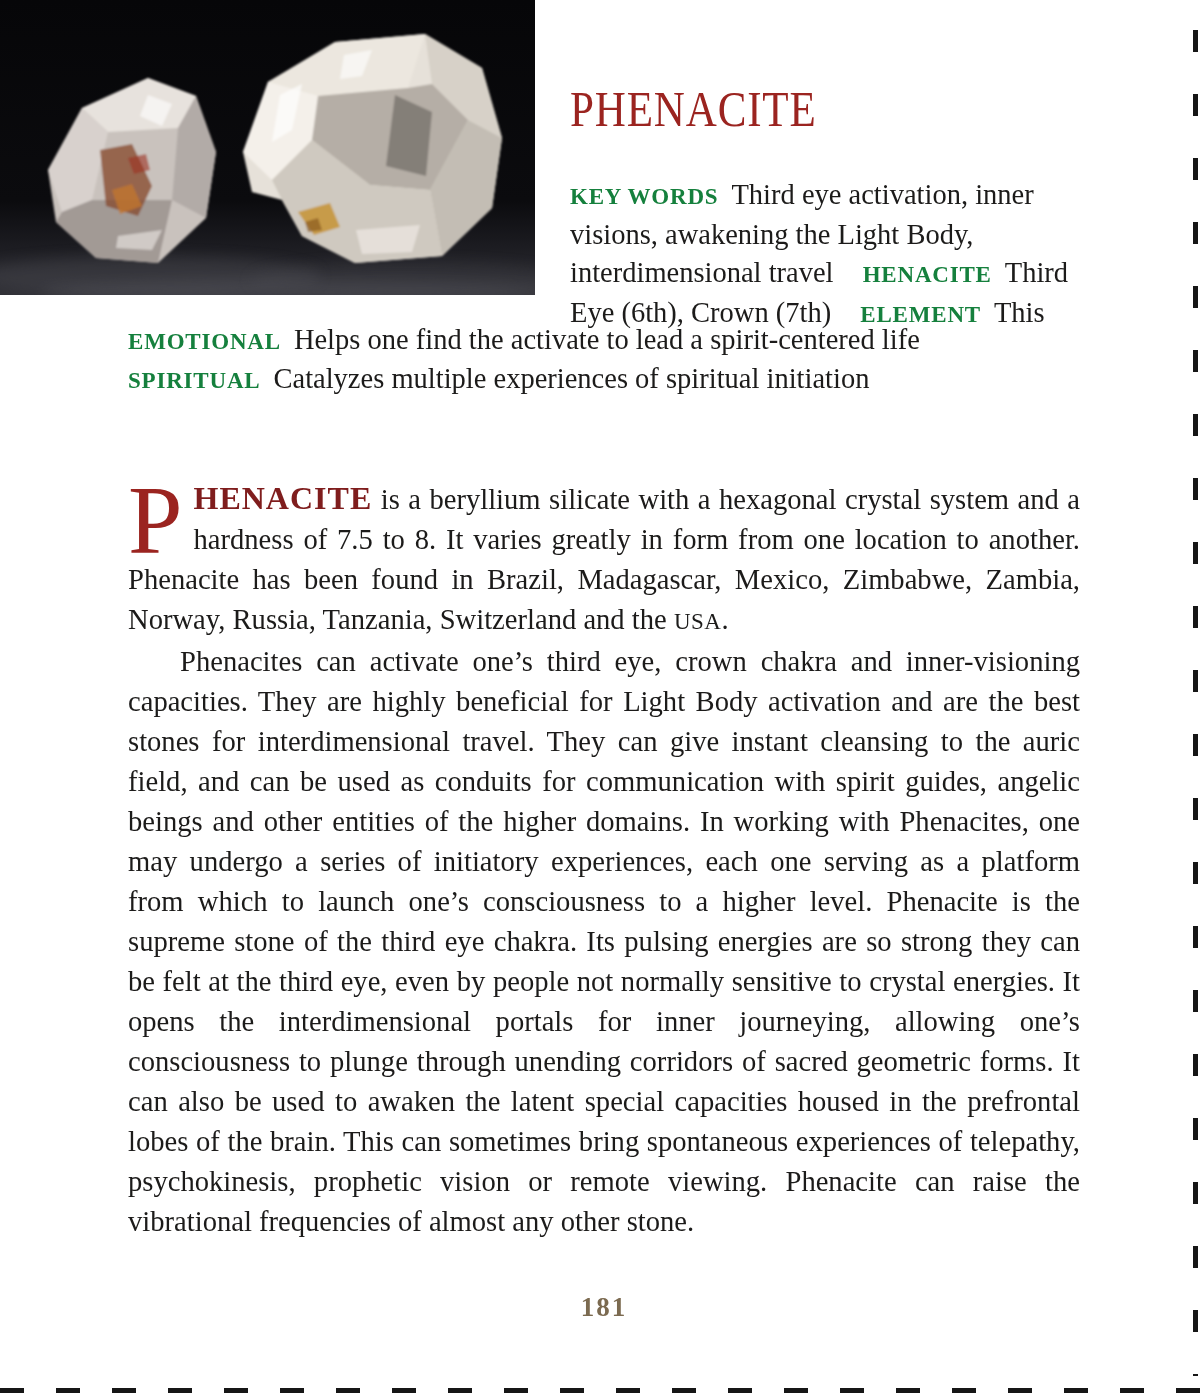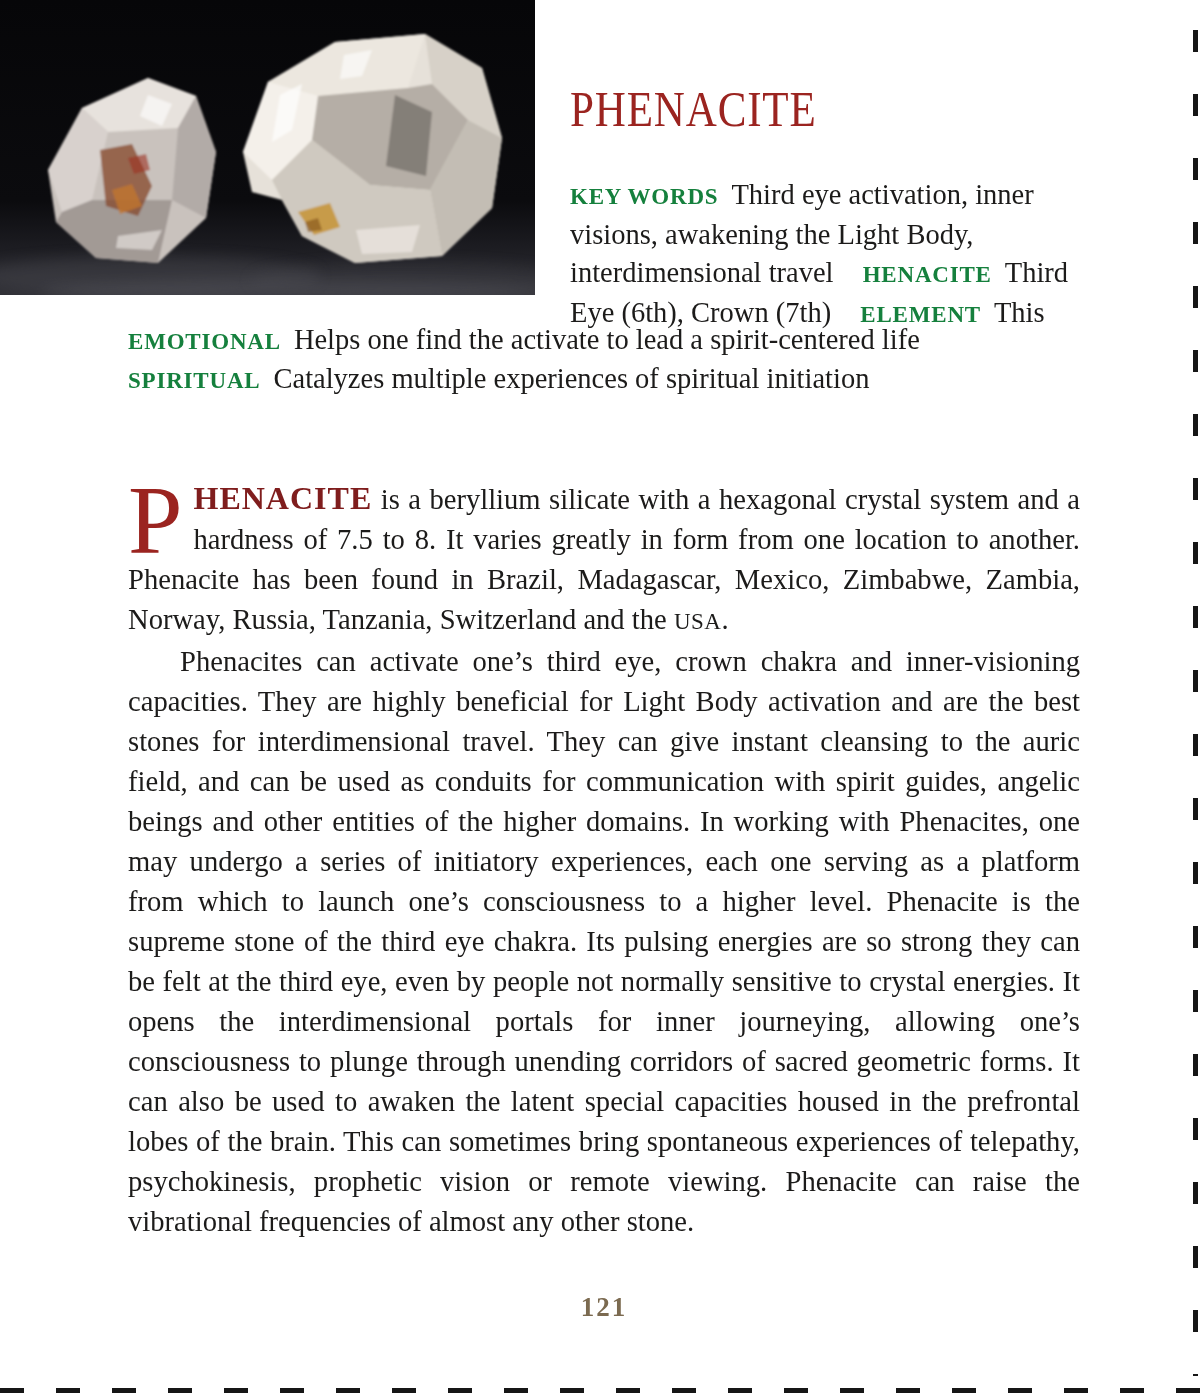--- a/index.html
+++ b/index.html
@@ -173,18 +173,18 @@
     <p class="attr"><span class="label">EMOTIONAL</span><span>Helps one find the activate to lead a spirit-centered life</span></p>
     <p class="attr"><span class="label">SPIRITUAL</span><span>Catalyzes multiple experiences of spiritual initiation</span></p>
   </section>
 
   <main class="body">
     <p class="para1"><span class="dropcap">P</span><span class="redcaps">HENACITE</span><span> is a beryllium silicate with a hexagonal crystal system and a hardness of 7.5 to 8. It varies greatly in form from one location to another. Phenacite has been found in Brazil, Madagascar, Mexico, Zimbabwe, Zambia, Norway, Russia, Tanzania, Switzerland and the </span><span class="smallcaps">USA</span><span>.</span></p>
     <p class="para2">Phenacites can activate one’s third eye, crown chakra and inner-visioning capacities. They are highly beneficial for Light Body activation and are the best stones for interdimensional travel. They can give instant cleansing to the auric field, and can be used as conduits for communication with spirit guides, angelic beings and other entities of the higher domains. In working with Phenacites, one may undergo a series of initiatory experiences, each one serving as a platform from which to launch one’s consciousness to a higher level. Phenacite is the supreme stone of the third eye chakra. Its pulsing energies are so strong they can be felt at the third eye, even by people not normally sensitive to crystal energies. It opens the interdimensional portals for inner journeying, allowing one’s consciousness to plunge through unending corridors of sacred geometric forms. It can also be used to awaken the latent special capacities housed in the prefrontal lobes of the brain. This can sometimes bring spontaneous experiences of telepathy, psychokinesis, prophetic vision or remote viewing. Phenacite can raise the vibrational frequencies of almost any other stone.</p>
   </main>
 
   <footer class="pagenum">
-    <span>121</span>
+    <span>181</span>
   </footer>
 
   <div class="right-border"></div>
   <div class="bottom-border"></div>
 </div>
 
 </body></html>

